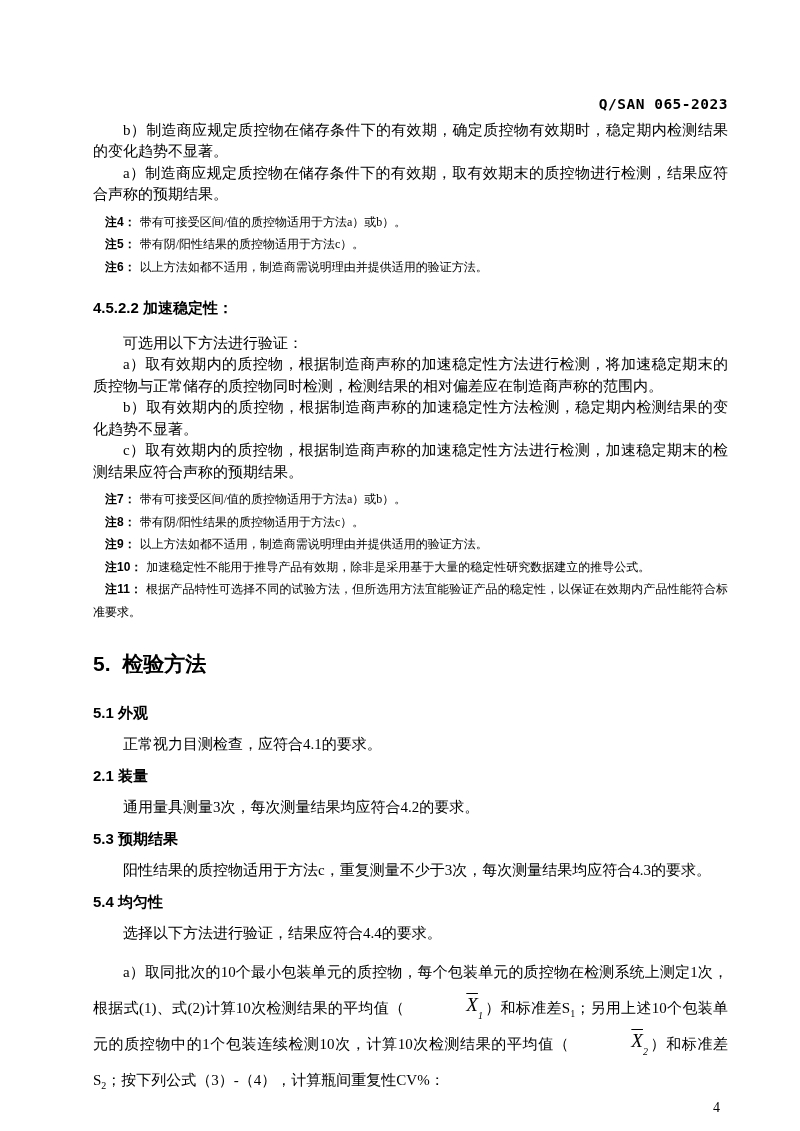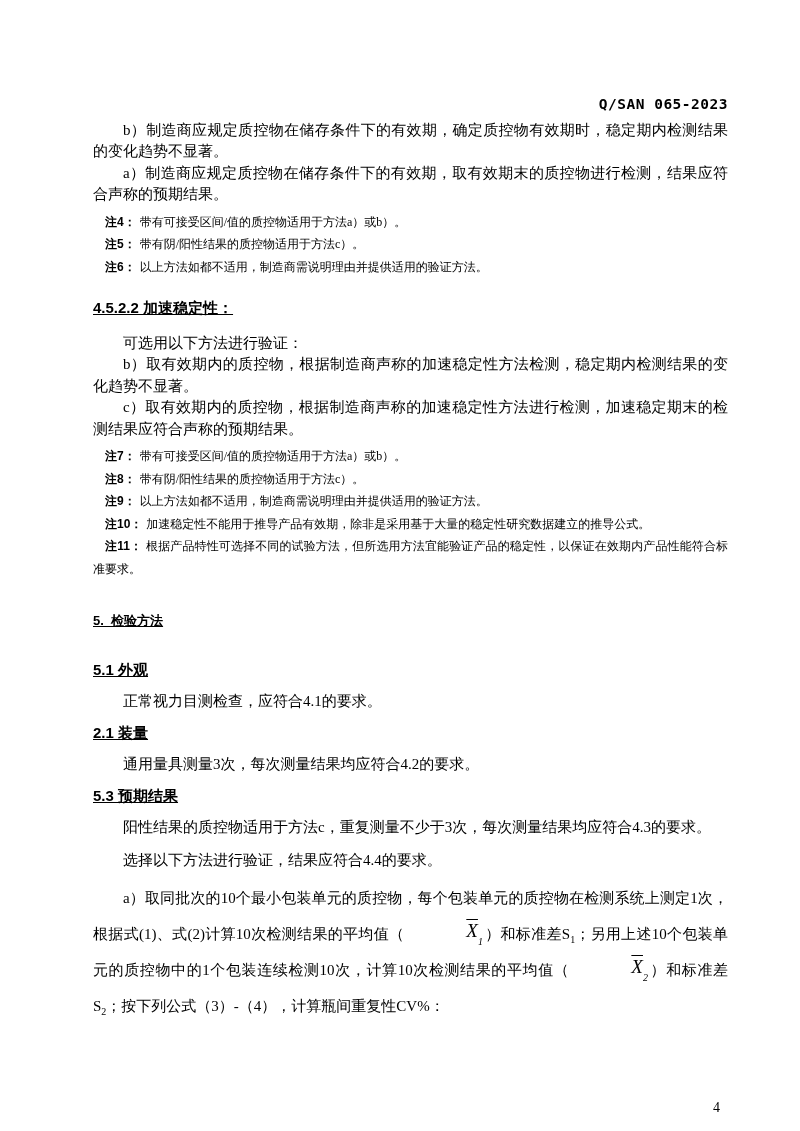--- a/index.html
+++ b/index.html
@@ -33,24 +33,23 @@
     text-indent:1em;
     text-align:justify;
   }
   .note b{font-family:"Liberation Sans","DejaVu Sans",sans-serif;font-weight:700;margin-right:4px;}
   .h-sub{
     font-family:"Liberation Sans","DejaVu Sans",sans-serif;
     font-weight:700;
     font-size:15px;
     white-space:pre-wrap;
     margin:0;
-    text-decoration:underline;
   }
   .h-4522{margin:19px 0 14px 0;}
-  .h-main{margin:30px 0 0 0;font-size:13px;}
+  .h-main{margin:30px 0 0 0;font-size:21px;}
   .h-51{margin:27px 0 0 0;}
   .h-5x{margin:9px 0 0 0;}
   .sec-text{margin:11px 0 9px 0;}
   .formula-para{
     text-indent:2em;
     text-align:justify;
     line-height:36px;
     margin-top:1px;
   }
   .xbar{
@@ -89,20 +88,21 @@
 
   <div class="notes">
     <p class="note"><b>注4：</b><span>带有可接受区间/值的质控物适用于方法a）或b）。</span></p>
     <p class="note"><b>注5：</b><span>带有阴/阳性结果的质控物适用于方法c）。</span></p>
     <p class="note"><b>注6：</b><span>以上方法如都不适用，制造商需说明理由并提供适用的验证方法。</span></p>
   </div>
 
   <p class="h-sub h-4522">4.5.2.2 加速稳定性：</p>
 
   <p class="para">可选用以下方法进行验证：</p>
+  <p class="para">a）取有效期内的质控物，根据制造商声称的加速稳定性方法进行检测，将加速稳定期末的质控物与正常储存的质控物同时检测，检测结果的相对偏差应在制造商声称的范围内。</p>
   <p class="para">b）取有效期内的质控物，根据制造商声称的加速稳定性方法检测，稳定期内检测结果的变化趋势不显著。</p>
   <p class="para">c）取有效期内的质控物，根据制造商声称的加速稳定性方法进行检测，加速稳定期末的检测结果应符合声称的预期结果。</p>
 
   <div class="notes">
     <p class="note"><b>注7：</b><span>带有可接受区间/值的质控物适用于方法a）或b）。</span></p>
     <p class="note"><b>注8：</b><span>带有阴/阳性结果的质控物适用于方法c）。</span></p>
     <p class="note"><b>注9：</b><span>以上方法如都不适用，制造商需说明理由并提供适用的验证方法。</span></p>
     <p class="note"><b>注10：</b><span>加速稳定性不能用于推导产品有效期，除非是采用基于大量的稳定性研究数据建立的推导公式。</span></p>
     <p class="note"><b>注11：</b><span>根据产品特性可选择不同的试验方法，但所选用方法宜能验证产品的稳定性，以保证在效期内产品性能符合标准要求。</span></p>
   </div>
@@ -111,19 +111,20 @@
 
   <p class="h-sub h-51">5.1 外观</p>
   <p class="para sec-text">正常视力目测检查，应符合4.1的要求。</p>
 
   <p class="h-sub h-5x">2.1 装量</p>
   <p class="para sec-text">通用量具测量3次，每次测量结果均应符合4.2的要求。</p>
 
   <p class="h-sub h-5x">5.3 预期结果</p>
   <p class="para sec-text">阳性结果的质控物适用于方法c，重复测量不少于3次，每次测量结果均应符合4.3的要求。</p>
 
+  <p class="h-sub h-5x">5.4 均匀性</p>
   <p class="para sec-text">选择以下方法进行验证，结果应符合4.4的要求。</p>
 
   <p class="formula-para"><span>a）取同批次的10个最小包装单元的质控物，每个包装单元的质控物在检测系统上测定1次，根据式(1)、式(2)计算10次检测结果的平均值（</span><span class="xbar"><span class="x">X</span><sub>1</sub></span><span>）和标准差S</span><sub>1</sub><span>；另用上述10个包装单元的质控物中的1个包装连续检测10次，计算10次检测结果的平均值（</span><span class="xbar"><span class="x">X</span><sub>2</sub></span><span>）和标准差S</span><sub>2</sub><span>；按下列公式（3）-（4），计算瓶间重复性CV%：</span></p>
 
   <div class="page-number">4</div>
 
 </div>
 
 </body></html>

